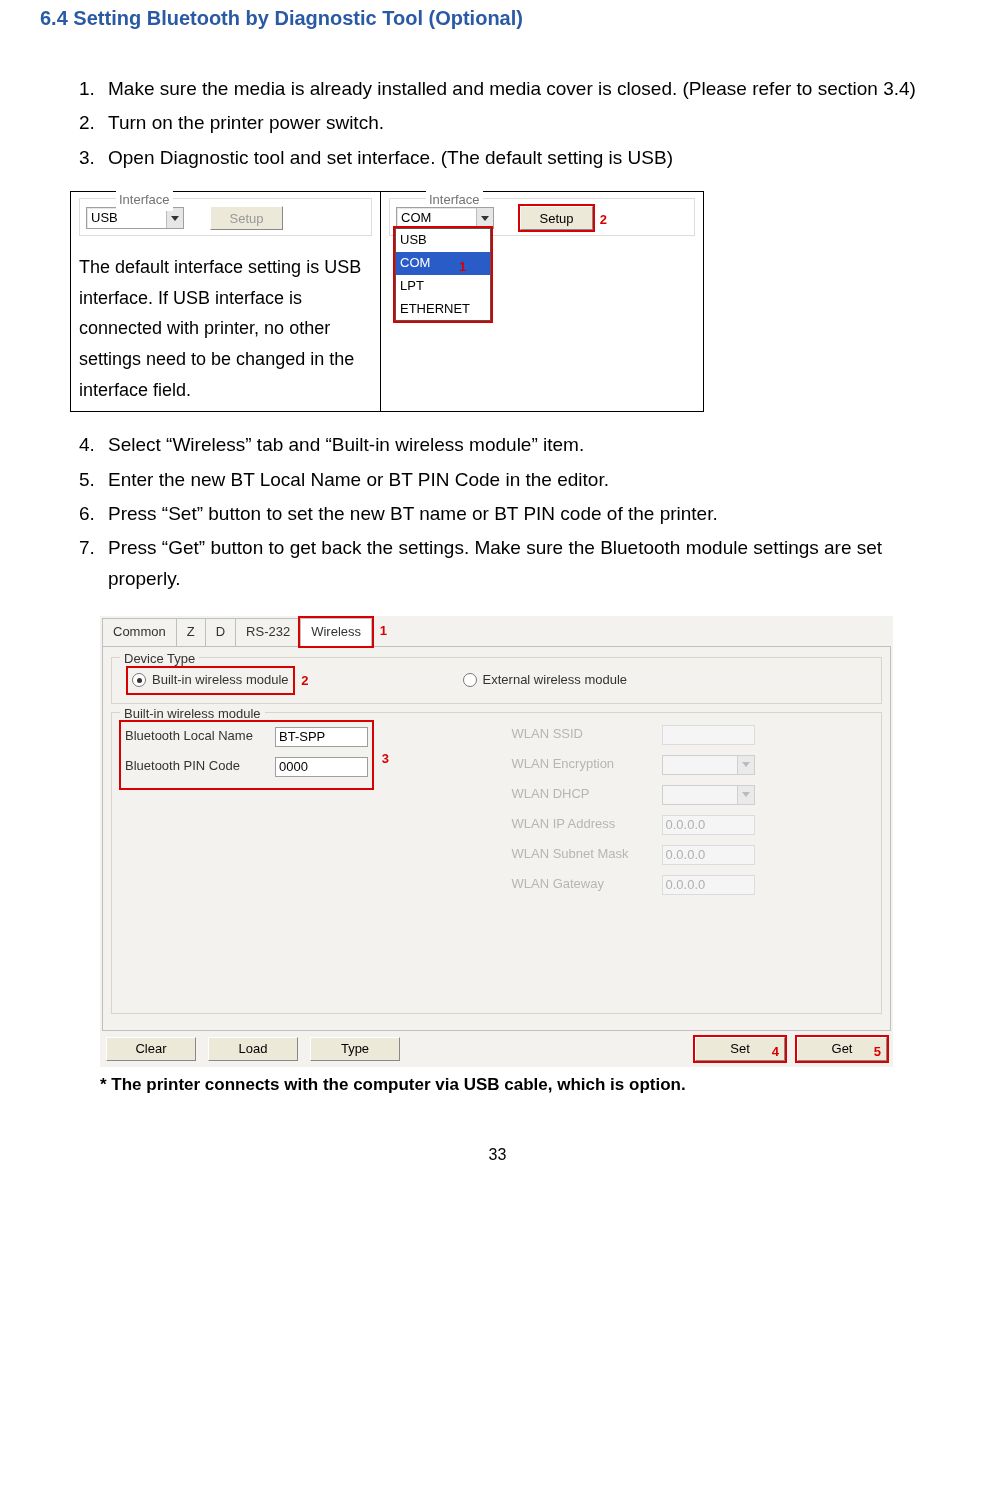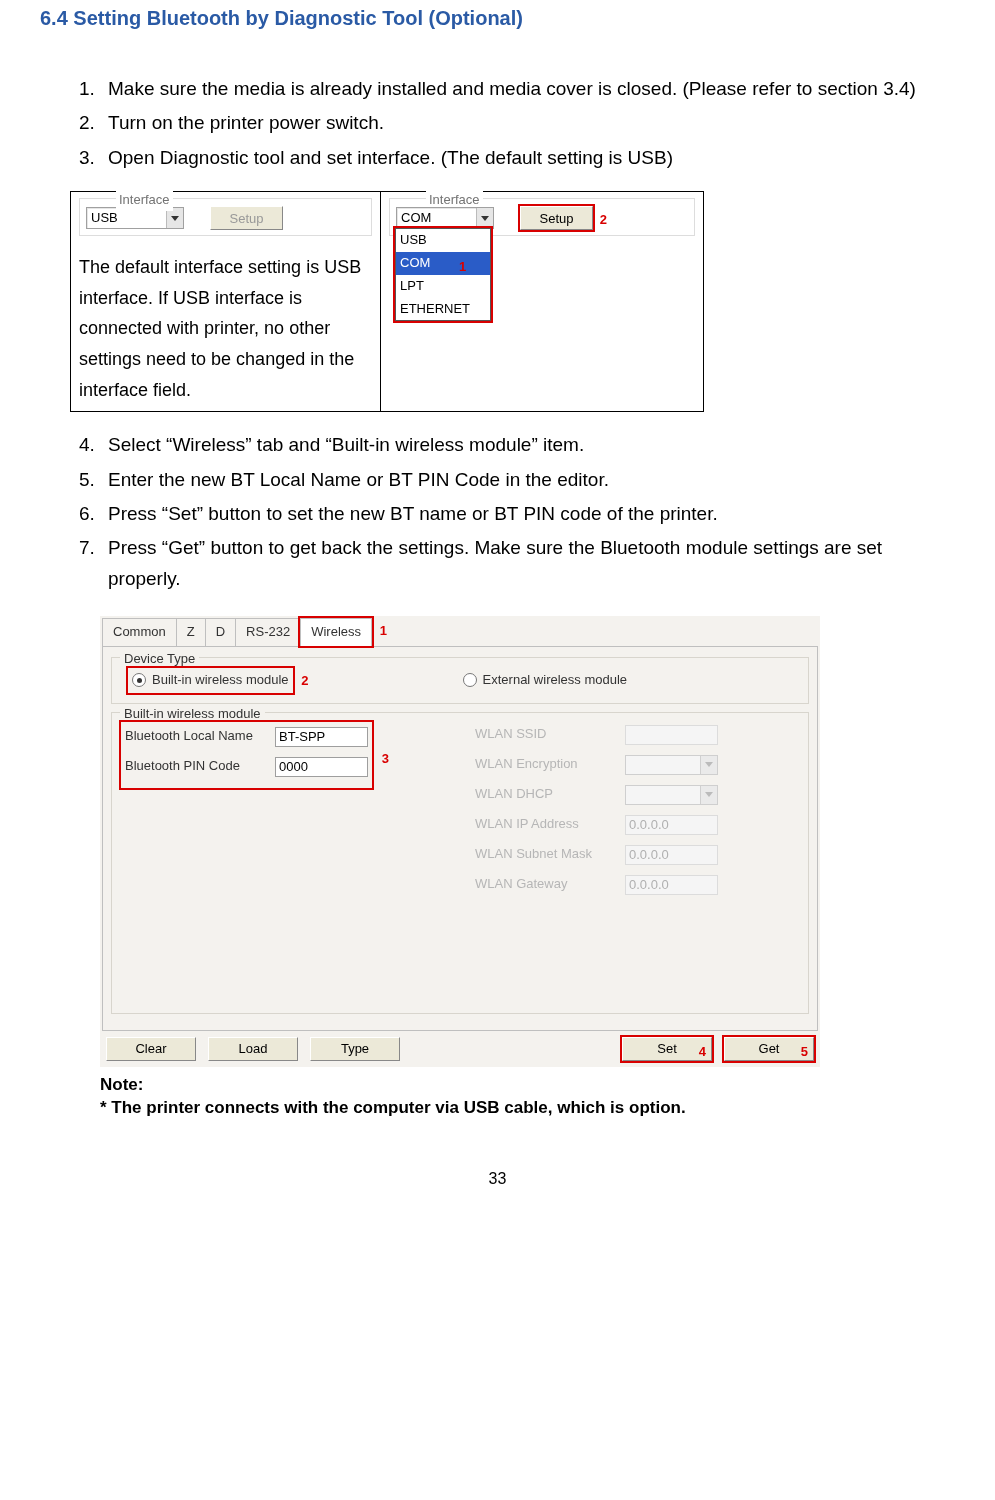--- a/index.html
+++ b/index.html
@@ -129,21 +129,21 @@
     color: #d80000;
     font-weight: bold;
     font-size: 13px;
     font-family: Arial, sans-serif;
     position: absolute;
   }
 
   
   .fig2-wrap { margin: 22px 0 6px 60px; }
   .fig2 {
-    width: 720px;
+    width: 793px;
     background: #f4f2ee;
     font-family: Tahoma, sans-serif;
     font-size: 13px;
     color: #333;
     position: relative;
   }
   .tabs { display: flex; gap: 0; padding-top: 2px; padding-left: 2px; }
   .tab {
     padding: 3px 10px 3px 10px;
     border: 1px solid #bfbfbf;
@@ -388,17 +388,16 @@
     </span>
     <span style="position:relative;">
       <button class="winbtn redbox">Get</button>
       <span class="redlabel" style="top:5px; right:6px;">5</span>
     </span>
   </div>
 </div>
 </div>
 
 <div class="footnote">
-  <div>Note:</div>
   <div>* The printer connects with the computer via USB cable, which is option.</div>
 </div>
 
 <div class="page-num">33</div>
 
 </body></html>

